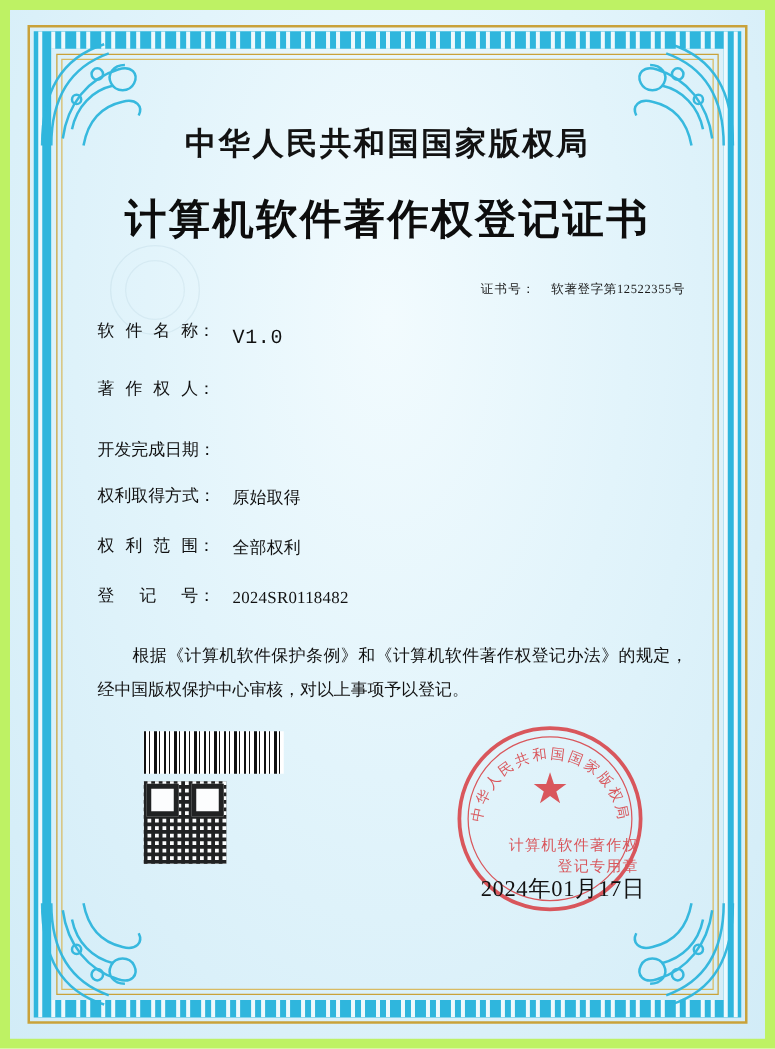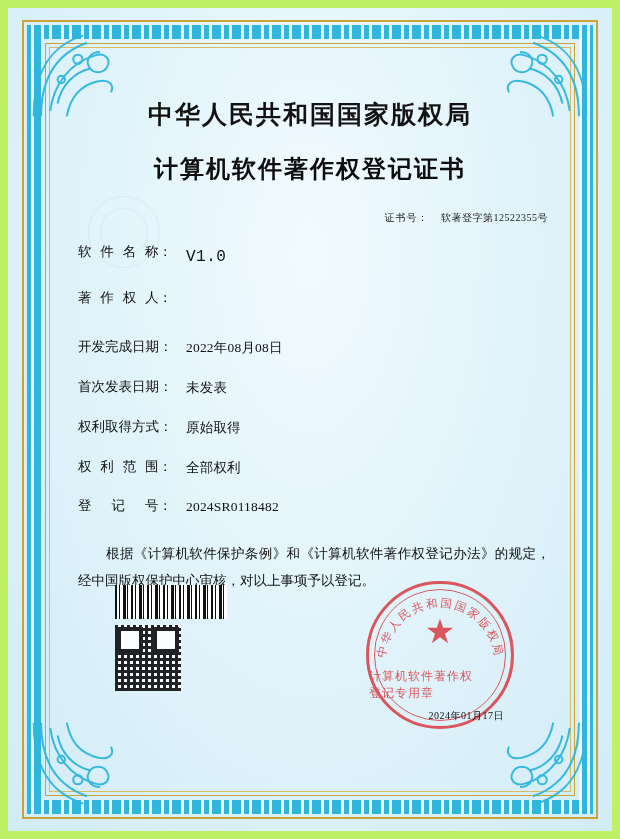--- a/index.html
+++ b/index.html
@@ -146,21 +146,21 @@
     font-family: "Liberation Serif", serif;
     font-size: 25px;
     letter-spacing: 2px;
     color: #121212;
     font-weight: 700;
   }
   .title-main {
     margin-top: 22px;
     text-align: center;
     font-family: "Liberation Serif", serif;
-    font-size: 24px;
+    font-size: 33px;
     letter-spacing: 2px;
     color: #0d0d0d;
     font-weight: 700;
   }
 
   .cert-no-row {
     margin-top: 26px;
     text-align: right;
     padding-right: 12px;
     font-family: "Liberation Serif", serif;
@@ -304,34 +304,34 @@
     fill: #d8353a;
     font-family: "Liberation Serif", serif;
     font-size: 11.5px;
     letter-spacing: 2.2px;
   }
   .seal .seal-lines {
     position: absolute;
     left: 0;
     right: 0;
     top: 84px;
-    text-align: left;
+    text-align: right;
     color: #d8353a;
     font-family: "Liberation Serif", serif;
     font-size: 12px;
     line-height: 1.45;
     letter-spacing: 1px;
   }
 
   .issue-date {
     position: absolute;
-    right: 56px;
+    right: 44px;
     bottom: 52px;
     font-family: "Liberation Serif", serif;
-    font-size: 10px;
+    font-size: 18px;
     color: #111;
     letter-spacing: .5px;
   }
 </style>
 </head>
 <body>
 
 <div class="certificate">
 
   <div class="paper"></div>
@@ -426,27 +426,22 @@
           <span>作</span>
           <span>权</span>
           <span>人：</span>
         </div>
       </div>
 
       <div class="gap-big"></div>
 
       <div class="field-row">
         <div class="field-label">开发完成日期：</div>
-        <div class="field-value">2022年08月08日</div>
-      </div>
-
-      <div class="field-row">
-        <div class="field-label">首次发表日期：</div>
-        <div class="field-value">未发表</div>
-      </div>
+      </div>
+
 
       <div class="field-row">
         <div class="field-label">权利取得方式：</div>
         <div class="field-value">原始取得</div>
       </div>
 
       <div class="field-row">
         <div class="field-label spread">
           <span>权</span>
           <span>利</span>

